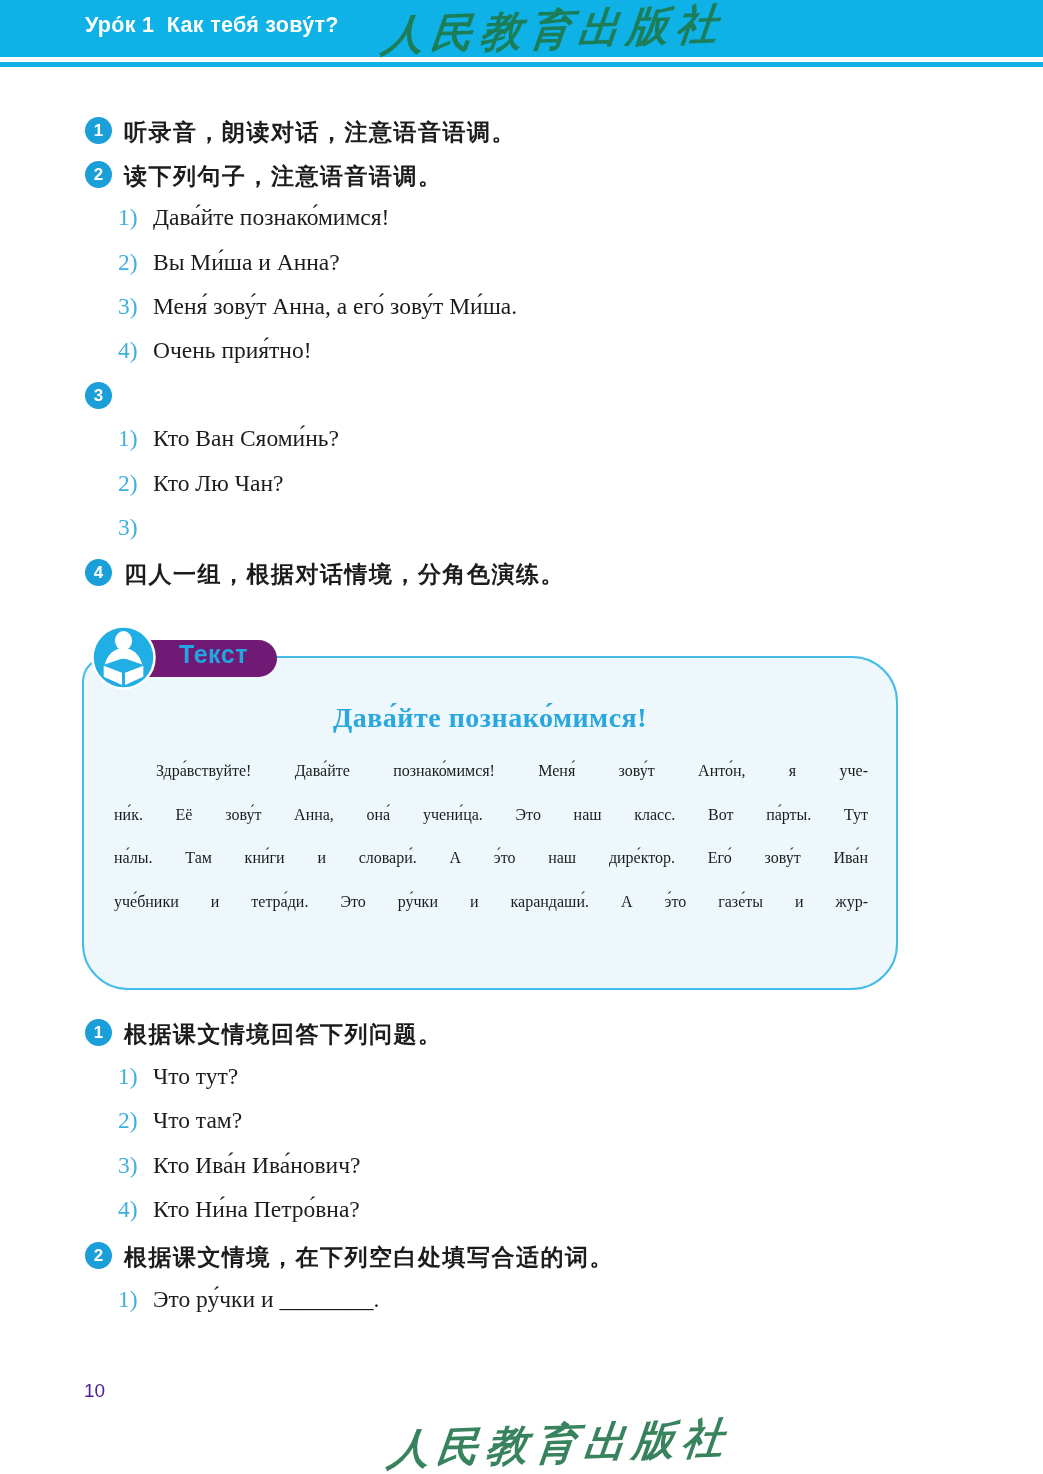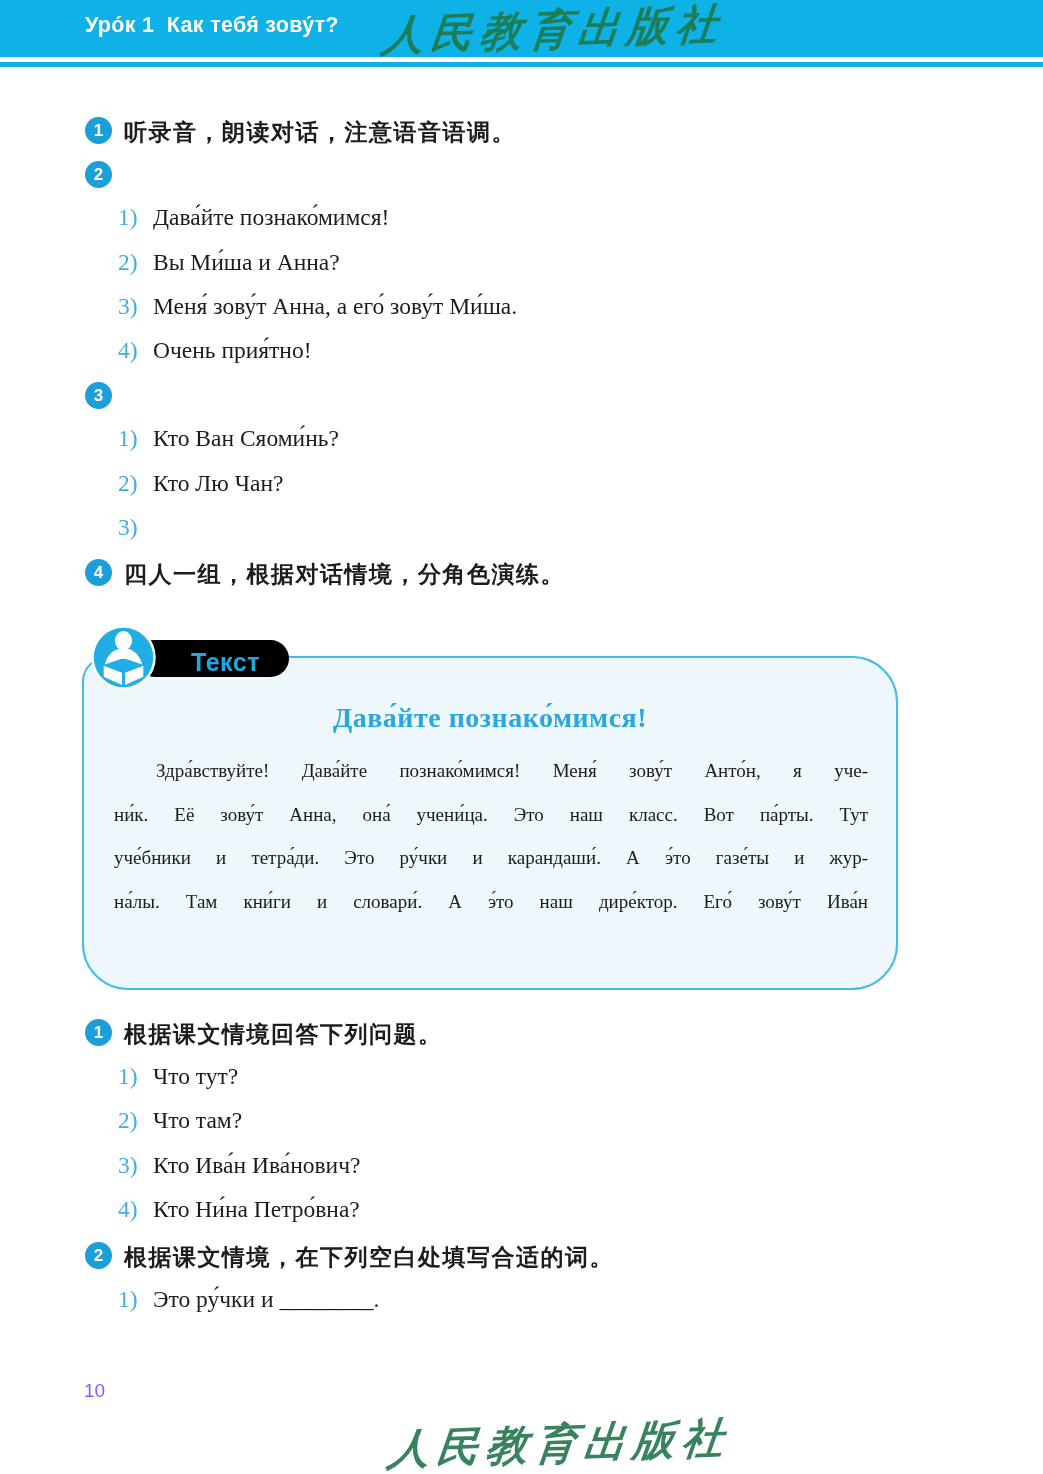--- a/index.html
+++ b/index.html
@@ -38,66 +38,67 @@
     background:#1b9fd9; color:#ffffff; text-align:center;
     font-family:"Liberation Sans", sans-serif; font-weight:bold; font-size:17px; line-height:27px;
   }
   .zh { font-size:23px; letter-spacing:1.5px; color:#1c1c1c; padding-top:1px;font-weight:bold; }
   .row.sub { padding-left:33px; }
   .sub-marker { flex:none; width:35px; font-size:23.5px; color:#3fafdd; }
   .ru { font-size:23.5px; color:#1c1c1c; }
 
   
   .text-tab {
-    position:absolute; left:136px; top:640px; width:153px; height:37px;
-    background:#000000; border-radius:19px; z-index:2;
-    display:flex; align-items:flex-end; justify-content:center;
+    position:absolute; left:124px; top:640px; width:153px; height:37px;
+    background:#701a75; border-radius:19px; z-index:2;
+    display:flex; align-items:flex-start; justify-content:center;
   }
   .text-tab span {
     font-family:"Liberation Sans", sans-serif; font-weight:bold; font-size:25px;
     color:#1ea7e0; letter-spacing:0.5px; padding-left:26px;
   }
   .reader-badge { position:absolute; left:91px; top:625px; width:65px; height:65px; z-index:3; }
   .text-box {
     position:absolute; left:82px; top:656px; width:816px; height:334px; z-index:1;
     background:#eef7fc; border:2px solid #45bce8;
     border-radius:26px 46px 46px 46px;
   }
   .text-title {
     margin-top:44px; text-align:center;
     font-weight:bold; font-size:28px; color:#29a8e0; letter-spacing:0.5px;
   }
-  .para { margin:15px 28px 0 30px; font-size:19px; line-height:43.5px; color:#1c1c1c; }
+  .para { margin:15px 28px 0 30px; font-size:16px; line-height:43.5px; color:#1c1c1c; }
   .pline.just { text-align:justify; text-align-last:justify; }
   .pline.first { text-indent:42px; }
 
   
   .page-number {
     position:absolute; left:84px; top:1380px;
-    font-family:"Liberation Sans", sans-serif; font-size:19px; color:#8b5cf6;
+    font-family:"Liberation Sans", sans-serif; font-size:19px; color:#4c1d95;
   }
 </style>
 </head>
 <body>
 
 <div class="page">
 
   <div class="banner"></div>
   <div class="banner-gap"></div>
   <div class="banner-line"></div>
   <div class="banner-title">Уро́к 1  Как тебя́ зову́т?</div>
   <div class="logo-script logo-top">人民教育出版社</div>
 
   <div class="ex-block ex-block-a">
     <div class="row">
       <span class="badge">1</span>
       <span class="zh">听录音，朗读对话，注意语音语调。</span>
     </div>
     <div class="row">
       <span class="badge">2</span>
+      <span class="zh">读下列句子，注意语音语调。</span>
     </div>
     <div class="row sub">
       <span class="sub-marker">1)</span>
       <span class="ru">Дава́йте познако́мимся!</span>
     </div>
     <div class="row sub">
       <span class="sub-marker">2)</span>
       <span class="ru">Вы Ми́ша и Анна?</span>
     </div>
     <div class="row sub">
@@ -138,22 +139,22 @@
       <path d="M32 23 C 23 23 16 29 13.5 39 L 26.5 34.5 Q 32 32 37.5 34.5 L 50.5 39 C 48 29 41 23 32 23 Z" fill="#ffffff"></path>
       <path d="M12.5 40 L 30.5 47 L 30.5 59 L 12.5 51 Z" fill="#ffffff"></path>
       <path d="M51.5 40 L 33.5 47 L 33.5 59 L 51.5 51 Z" fill="#ffffff"></path>
     </svg>
   </div>
   <div class="text-box">
     <div class="text-title">Дава́йте познако́мимся!</div>
     <div class="para">
       <div class="pline first just">Здра́вствуйте! Дава́йте познако́мимся! Меня́ зову́т Анто́н, я уче-</div>
       <div class="pline just">ни́к. Её зову́т Анна, она́ учени́ца. Это наш класс. Вот па́рты. Тут</div>
+      <div class="pline just">на́лы. Там кни́ги и словари́. А э́то наш дире́ктор. Его́ зову́т Ива́н</div>
       <div class="pline just">уче́бники и тетра́ди. Это ру́чки и карандаши́. А э́то газе́ты и жур-</div>
-      <div class="pline just">на́лы. Там кни́ги и словари́. А э́то наш дире́ктор. Его́ зову́т Ива́н</div>
     </div>
   </div>
 
   <div class="ex-block ex-block-b">
     <div class="row">
       <span class="badge">1</span>
       <span class="zh">根据课文情境回答下列问题。</span>
     </div>
     <div class="row sub">
       <span class="sub-marker">1)</span>

